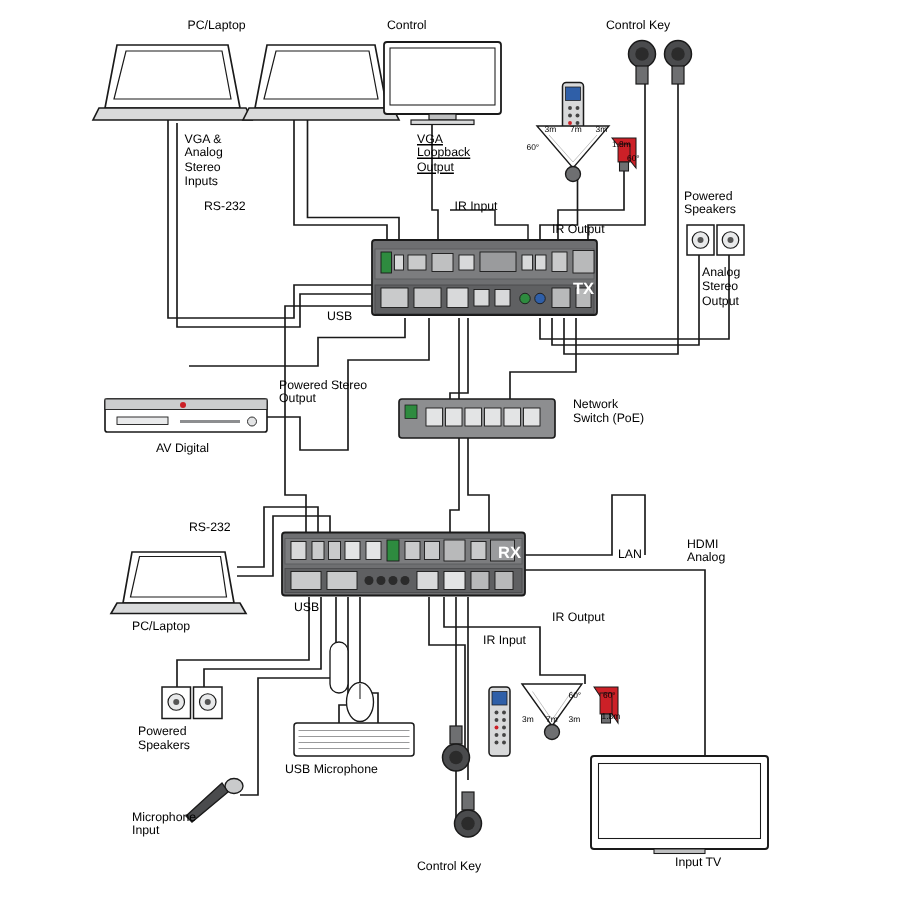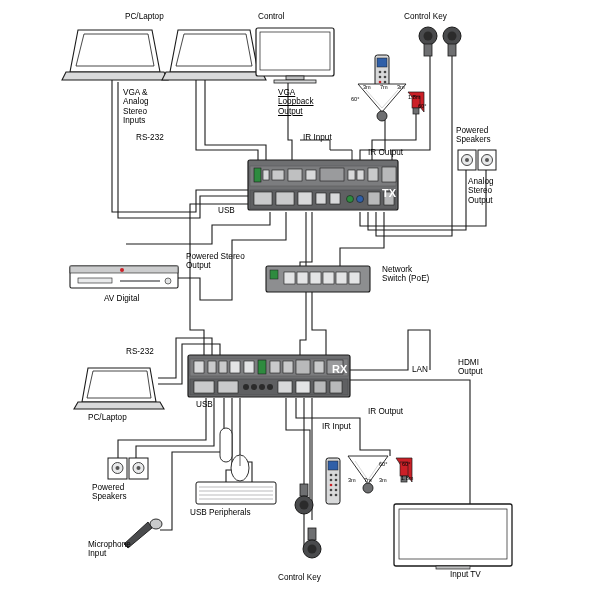--- a/index.html
+++ b/index.html
@@ -326,28 +326,28 @@
 Output</div>
 <div class="lbl" style="left:218px;top:206px;width:30px;">USB</div>
 <div class="lbl" style="left:186px;top:252px;width:80px;">Powered Stereo
 Output</div>
 <div class="lbl" style="left:372px;top:265px;width:66px;margin-left:10px;">Network
 Switch (PoE)</div>
 <div class="lbl" style="left:104px;top:294px;width:66px;">AV Digital</div>
 <div class="lbl" style="left:126px;top:347px;width:44px;">RS-232</div>
 <div class="lbl" style="left:412px;top:365px;width:30px;">LAN</div>
 <div class="lbl" style="left:458px;top:358px;width:42px;">HDMI
-Output</div>
+Analog</div>
 <div class="lbl" style="left:196px;top:400px;width:30px;">USB</div>
 <div class="lbl" style="left:322px;top:422px;width:44px;">IR Input</div>
 <div class="lbl" style="left:368px;top:407px;width:50px;">IR Output</div>
 <div class="lbl c" style="left:88px;top:413px;width:66px;">PC/Laptop</div>
 <div class="lbl c" style="left:92px;top:483px;width:56px;">Powered
 Speakers</div>
-<div class="lbl" style="left:190px;top:508px;width:90px;">USB Peripherals</div>
+<div class="lbl" style="left:190px;top:508px;width:90px;">USB Microphone</div>
 <div class="lbl c" style="left:88px;top:540px;width:62px;">Microphone
 Input</div>
 <div class="lbl c" style="left:278px;top:573px;width:64px;">Control Key</div>
 <div class="lbl c" style="left:450px;top:570px;width:56px;">Input TV</div>
 
 <div class="unitlbl" style="left:382px;top:187px;text-align:right;">TX</div>
 <div class="unitlbl" style="left:332px;top:363px;">RX</div>
 
 <div class="tiny" style="left:363px;top:84px;">3m</div>
 <div class="tiny" style="left:380px;top:84px;">7m</div>

